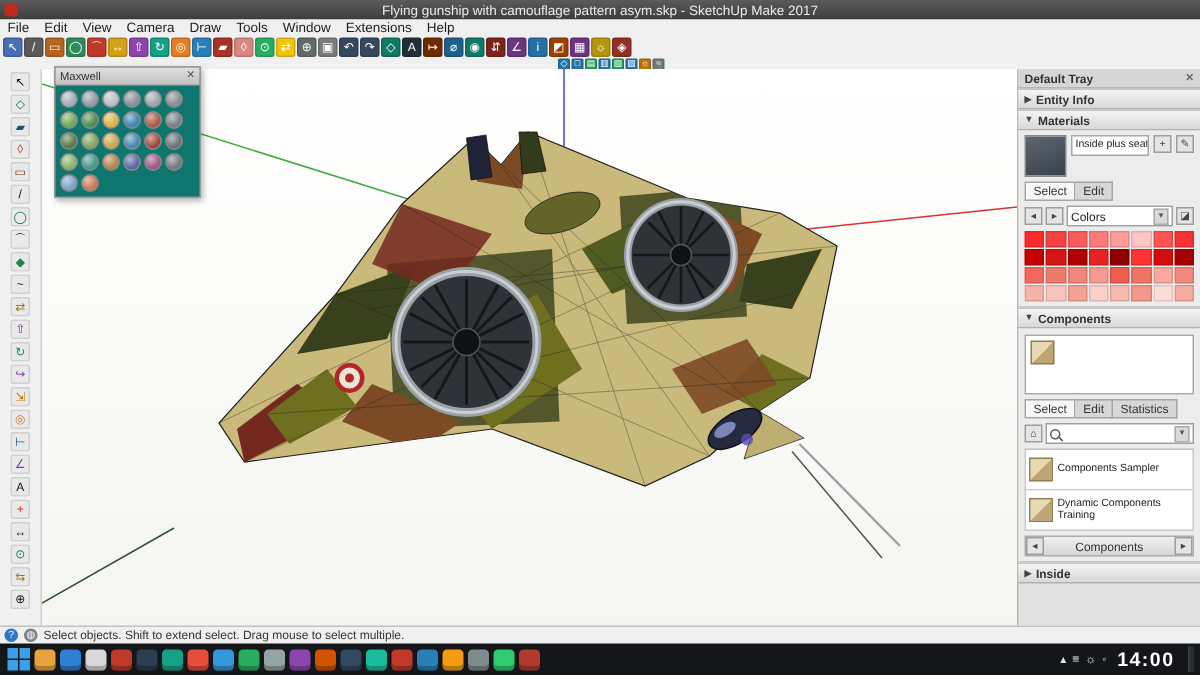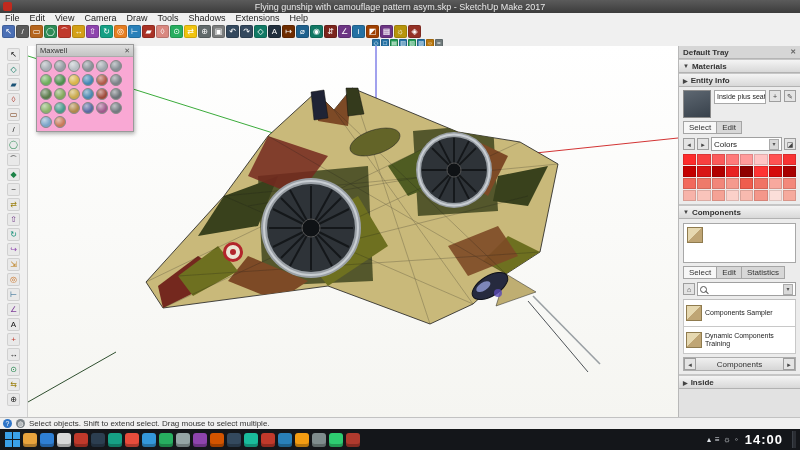--- a/index.html
+++ b/index.html
@@ -27,21 +27,21 @@
   
   .lefttools{position:absolute;left:0;top:46px;width:28px;height:371px;background:#f0f0f0;
     border-right:1px solid #cfcfcf;display:flex;flex-direction:column;align-items:center;
     gap:2px;padding-top:2px;box-sizing:border-box;}
   .chip-left{background:#e9e9e9;box-shadow:inset 0 0 0 1px #d0d0d0;}
   
   .viewport{position:absolute;left:28px;top:46px;width:650px;height:371px;
     background:linear-gradient(#ffffff,#f5f5f1);}
   .viewport svg{position:absolute;left:0;top:0;}
   
-  .palette{position:absolute;left:36px;top:44px;width:96px;background:#f9a8d4;
+  .palette{position:absolute;left:36px;top:44px;width:96px;background:#0f766e;
     border:1px solid #9a9a9a;box-shadow:1px 2px 4px rgba(0,0,0,.3);z-index:6;}
   .palette-title{height:11px;background:linear-gradient(#dedede,#c3c3c3);font-size:7.5px;
     display:flex;align-items:center;padding:0 3px;color:#333;border-bottom:1px solid #aaa;}
   .palette-close{margin-left:auto;font-size:7px;color:#555;line-height:7px;}
   .palette-grid{display:flex;flex-wrap:wrap;gap:2px;padding:3px;}
   .pdot{width:12px;height:12px;border-radius:50%;border:1px solid #8a8a8a;box-sizing:border-box;}
   
   .tray{position:absolute;left:678px;top:46px;width:122px;height:371px;background:#e2e2e2;
     border-left:1px solid #b8b8b8;font-size:8px;color:#222;box-sizing:border-box;}
   .tray-title{height:12px;background:#d6d6d6;border-bottom:1px solid #b5b5b5;
@@ -114,21 +114,21 @@
   <span>Flying gunship with camouflage pattern asym.skp - SketchUp Make 2017</span>
 </div>
 
 <div class="menubar">
     <div class="menu-item">File</div>
     <div class="menu-item">Edit</div>
     <div class="menu-item">View</div>
     <div class="menu-item">Camera</div>
     <div class="menu-item">Draw</div>
     <div class="menu-item">Tools</div>
-    <div class="menu-item">Shadows</div>
+    <div class="menu-item">Window</div>
     <div class="menu-item">Extensions</div>
     <div class="menu-item">Help</div>
   </div>
 
 <div class="toolbar">
   <div class="tb-row1">
       <div class="chip" style="background: rgb(74, 111, 181);">↖</div>
       <div class="chip" style="background: rgb(90, 90, 90);">/</div>
       <div class="chip" style="background: rgb(181, 101, 29);">▭</div>
       <div class="chip" style="background: rgb(46, 139, 87);">◯</div>
@@ -335,27 +335,27 @@
     </div>
 </div>
 
 <div class="tray">
   <div class="tray-title">
     <span>Default Tray</span>
     <span class="tray-close">✕</span>
   </div>
 
   <div class="tray-head">
+    <span class="tri">▶</span>
+    <span>Entity Info</span>
+  </div>
+
+  <div class="tray-head">
     <span class="tri">▼</span>
     <span>Materials</span>
-  </div>
-
-  <div class="tray-head">
-    <span class="tri">▶</span>
-    <span>Entity Info</span>
   </div>
   <div class="sect-body">
     <div class="mat-row">
       <div class="mat-preview"></div>
       <div class="mat-name">Inside plus seat 2</div>
       <div class="sq-btn">+</div>
       <div class="sq-btn">✎</div>
     </div>
     <div class="tabs">
       <div class="tab active">Select</div>

